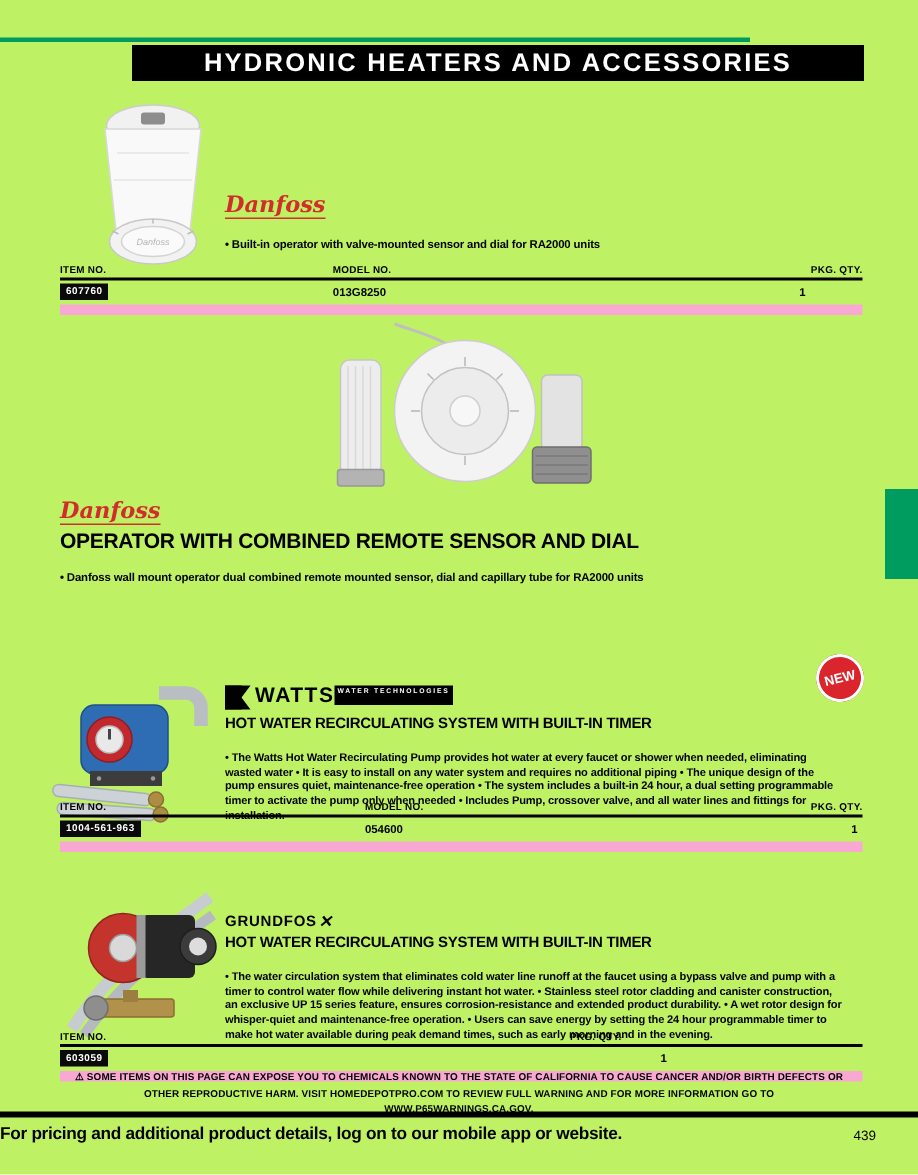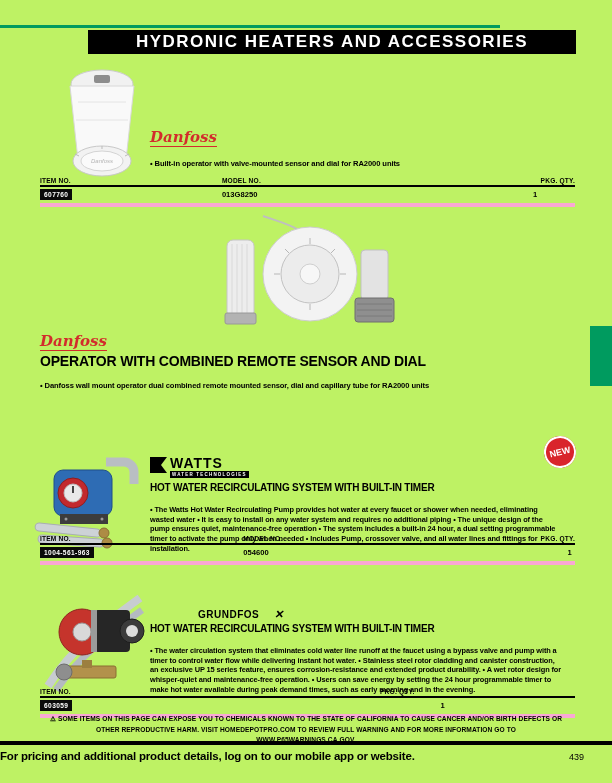--- a/index.html
+++ b/index.html
@@ -12,38 +12,38 @@
           color:#fff;display:flex;align-items:center;justify-content:center;
           font-weight:bold;font-size:17px;letter-spacing:1.5px;white-space:nowrap;}
 
   
   .danfoss-logo{font-family:"DejaVu Serif",serif;font-style:italic;font-weight:bold;
                 font-size:15px;line-height:1;display:inline-block;
                 border-bottom:1.5px solid currentColor;padding-bottom:1px;}
   .watts-logo{display:flex;align-items:flex-start;gap:3px;}
   .watts-mark{width:0;height:0;border-top:8px solid #000;border-bottom:8px solid #000;
               border-left:11px solid #000;border-right:6px solid transparent;margin-top:1px;}
-  .watts-text{display:flex;flex-direction:column;}
+  .watts-text{display:flex;flex-direction:row;}
   .watts-name{font-weight:bold;font-size:14px;letter-spacing:1px;line-height:1;}
   .watts-sub{background:#000;color:#fff;font-size:4.5px;font-weight:bold;letter-spacing:1.2px;
              padding:1px 2px;margin-top:1px;width:fit-content;}
-  .grundfos-logo{display:flex;align-items:center;gap:16px;margin-left:48px;}
+  .grundfos-logo{display:flex;align-items:center;gap:2px;}
   .grundfos-name{font-weight:bold;font-size:10px;letter-spacing:0.5px;}
   .grundfos-mark{font-weight:bold;font-size:11px;transform:skewX(-12deg);display:inline-block;}
 
   
   .sec-title{font-weight:bold;font-size:10.5px;letter-spacing:-0.2px;margin-top:3px;line-height:1.1;}
   .sec-desc{font-weight:bold;font-size:7.6px;line-height:1.3;margin-top:12px;letter-spacing:-0.1px;}
 
   
   .spec-table{position:absolute;left:40px;width:535px;}
   .t-head{display:flex;align-items:flex-end;font-weight:bold;font-size:6.6px;
           border-bottom:2px solid #000;padding-bottom:1px;letter-spacing:0.2px;}
   .t-row{display:flex;align-items:center;font-weight:bold;font-size:7.6px;
-         border-bottom:4px solid #f9a8d4;padding:2px 0 3px 0;}
+         border-bottom:7px solid #f9a8d4;padding:2px 0 3px 0;}
   .item-box{background:#0a0a0a;color:#fff;font-size:6.6px;font-weight:bold;
             padding:1px 4px;display:inline-block;letter-spacing:0.4px;line-height:1.4;}
 
   
   .c-item3{flex:0 0 34%;} .c-model3{flex:1;text-align:left;} .c-qty{flex:0 0 80px;text-align:center;}
   .c-qty-h{flex:0 0 80px;text-align:right;}
   .c-item4{flex:0 0 27%;} .c-model4{flex:0 0 33%;} .c-cap4{flex:0 0 20%;text-align:center;}
   .c-qty4{flex:1;text-align:right;} .c-qty4v{flex:1;text-align:center;padding-left:30%;}
   .c-item-w{flex:0 0 38%;} .c-model-w{flex:0 0 30%;}
   .c-item-g{flex:1;} .c-qty-g{flex:0 0 125px;text-align:left;} .c-qty-gv{flex:0 0 125px;text-align:center;}

